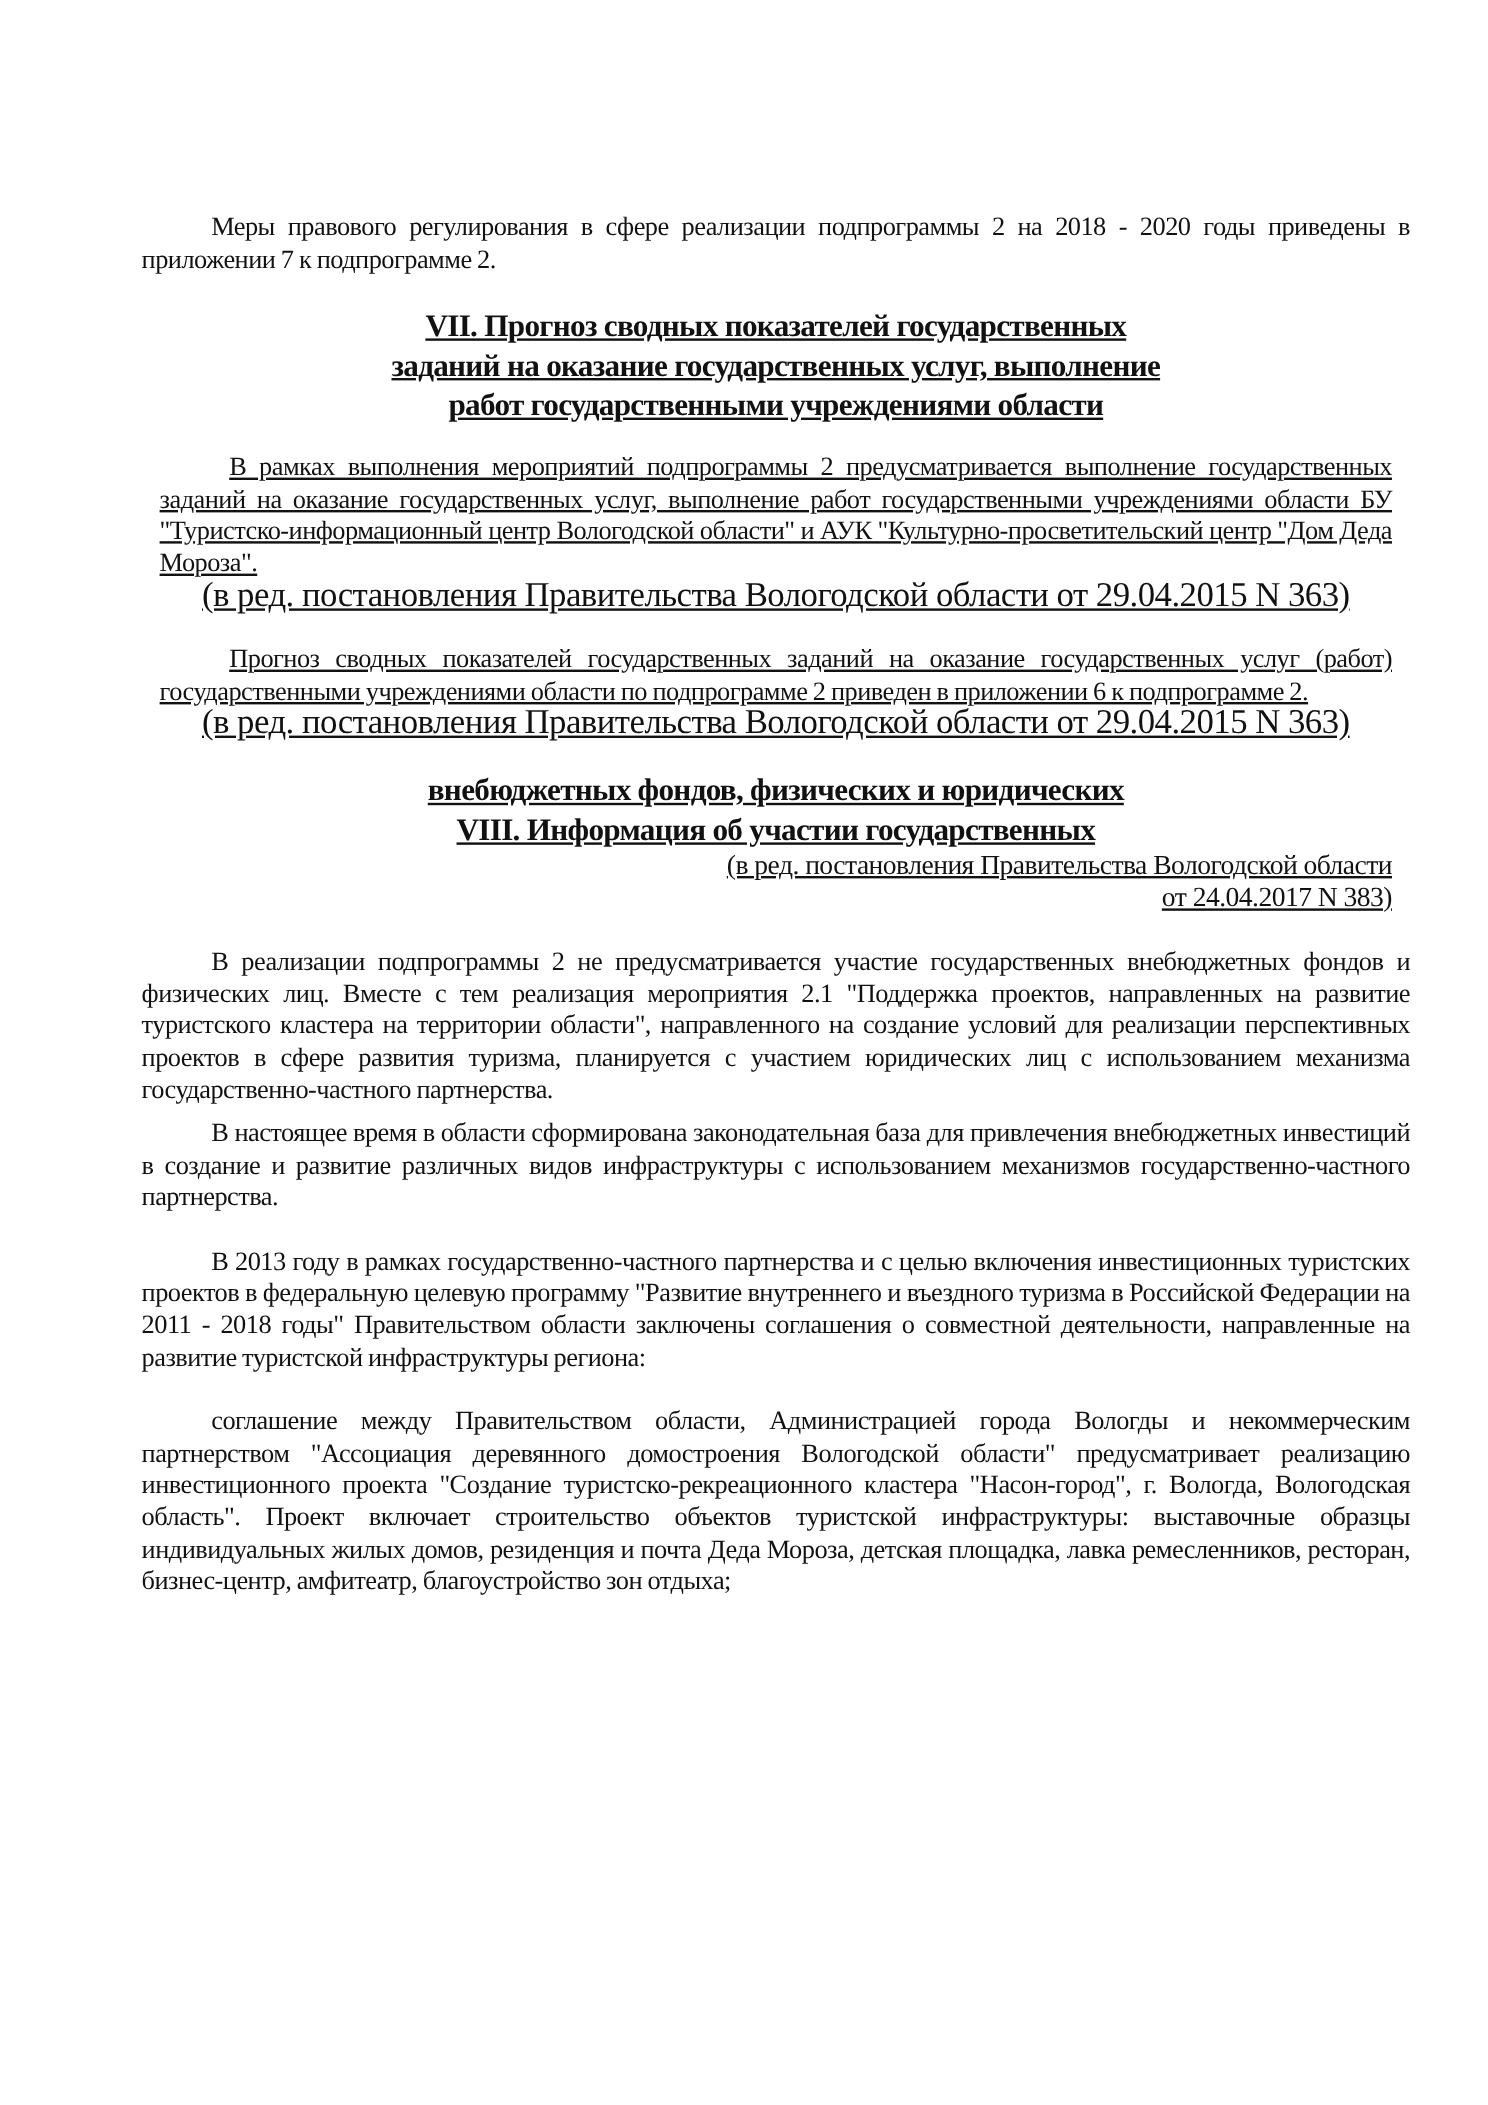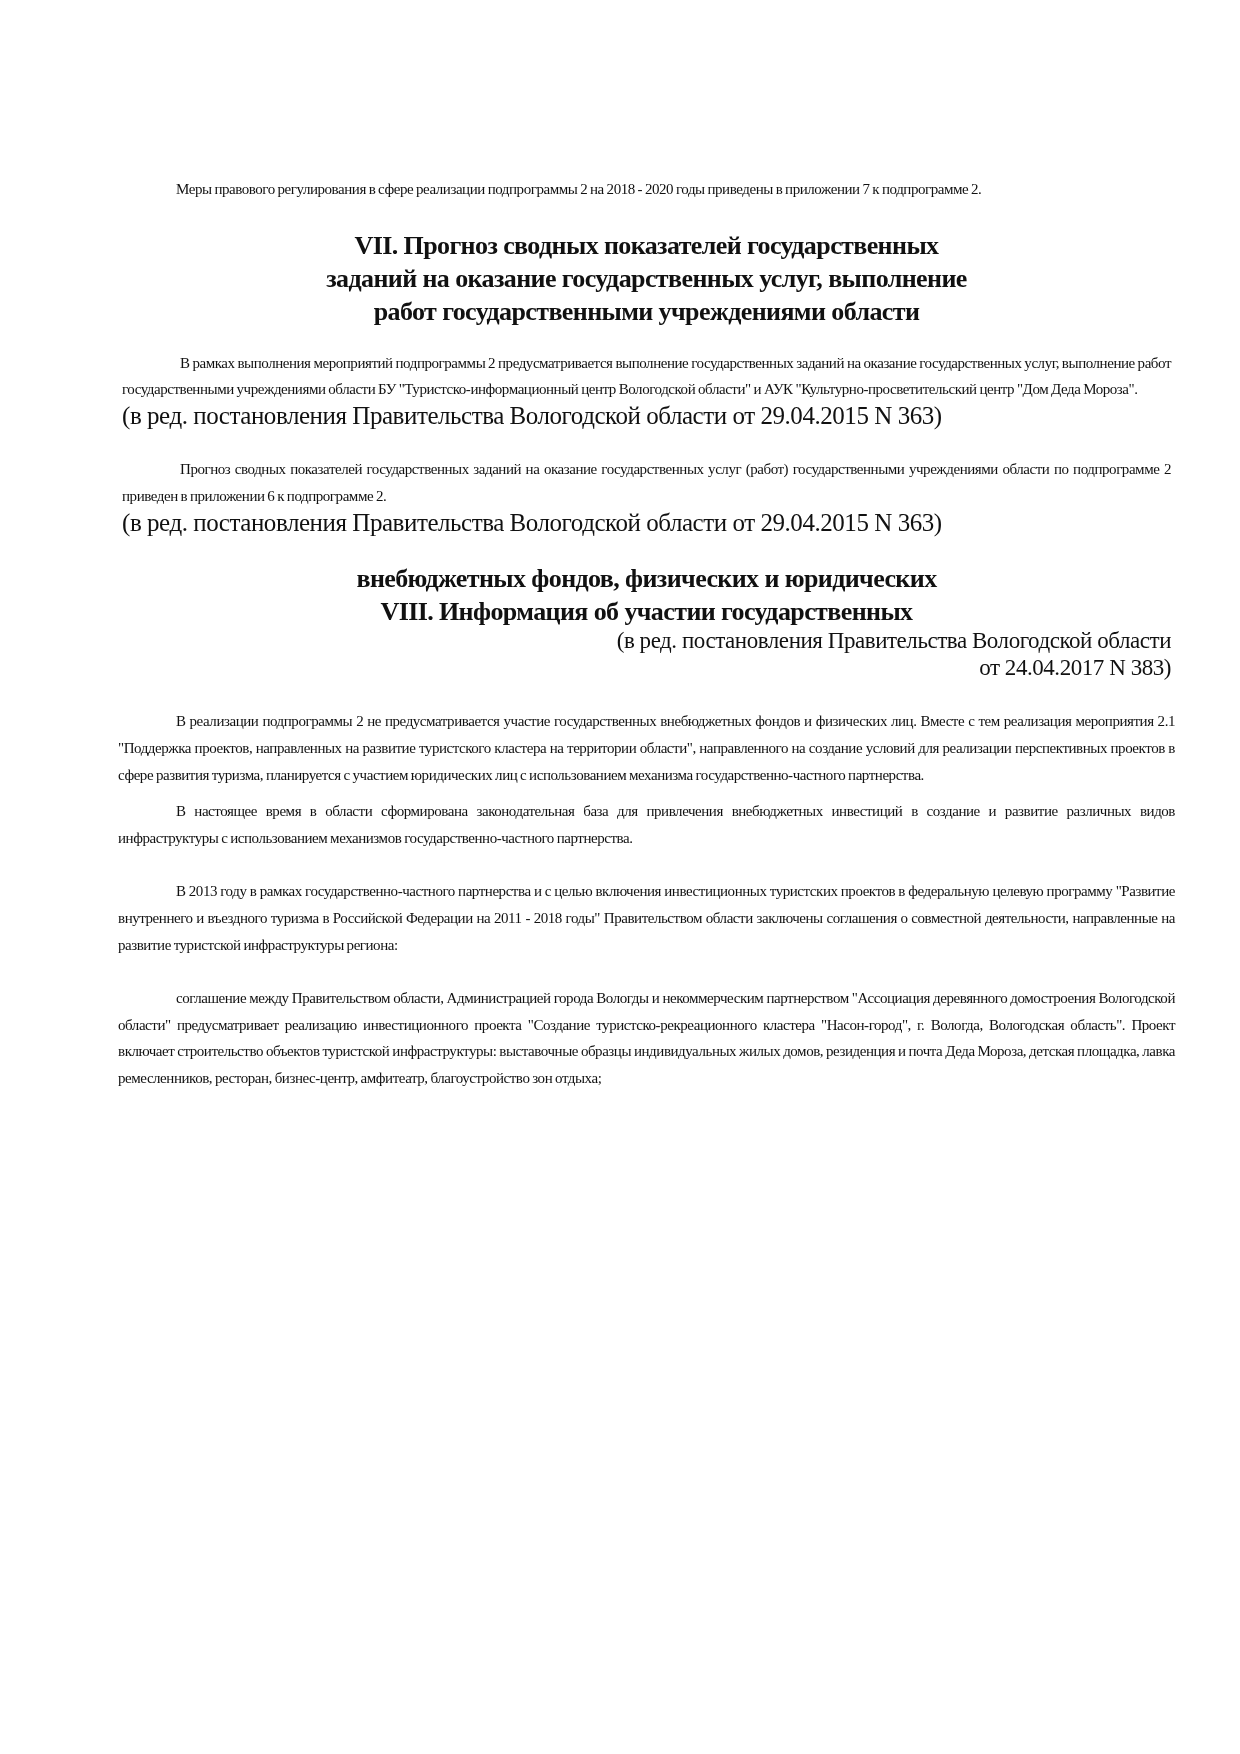--- a/index.html
+++ b/index.html
@@ -15,51 +15,51 @@
       color: #111111;
       font-family: "Liberation Serif", "DejaVu Serif", serif;
     }
     .page {
       position: absolute;
       left: 118px;
       top: 176px;
       width: 1057px;
     }
     .para {
-      font-size: 15px;
+      font-size: 22px;
       line-height: 26.6px;
       text-align: justify;
       text-indent: 58px;
       margin: 0;
       letter-spacing: -0.45px;
       word-spacing: -0.5px;
     }
     .note {
-      font-size: 25px;
+      font-size: 29px;
       line-height: 26.6px;
       margin: 0;
       letter-spacing: -0.45px;
-      text-align: left;
+      text-align: center;
     }
     .heading {
       font-weight: bold;
       text-align: center;
       font-size: 26px;
       line-height: 33px;
       margin: 0;
       letter-spacing: -0.6px;
     }
     .heading-note {
       text-align: right;
       font-size: 23px;
       line-height: 26.6px;
       margin: 0;
       letter-spacing: -0.45px;
     }
-    .block { margin: 4px; }
+    .block { margin: 15px; text-decoration: underline; }
   </style>
 </head>
 <body>
 
 <div class="page">
 
   <p class="para" style="margin-top:0;">Меры правового регулирования в сфере реализации подпрограммы 2 на 2018 - 2020 годы приведены в приложении 7 к подпрограмме 2.</p>
 
   <div class="block" style="margin-top:26px;">
     <p class="heading">VII. Прогноз сводных показателей государственных</p>

